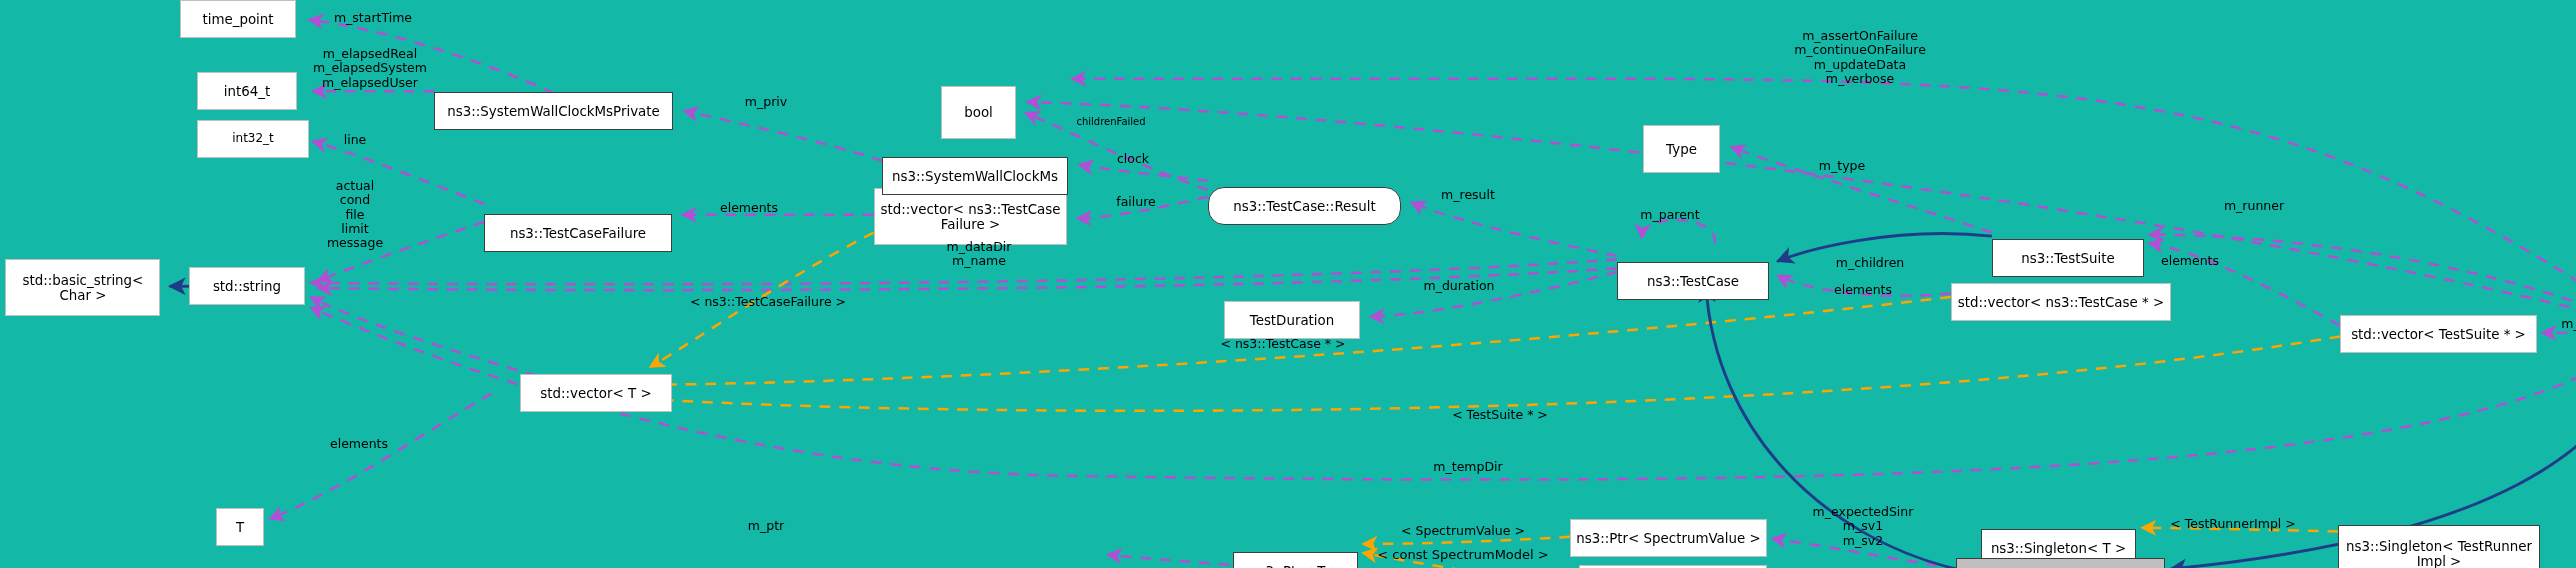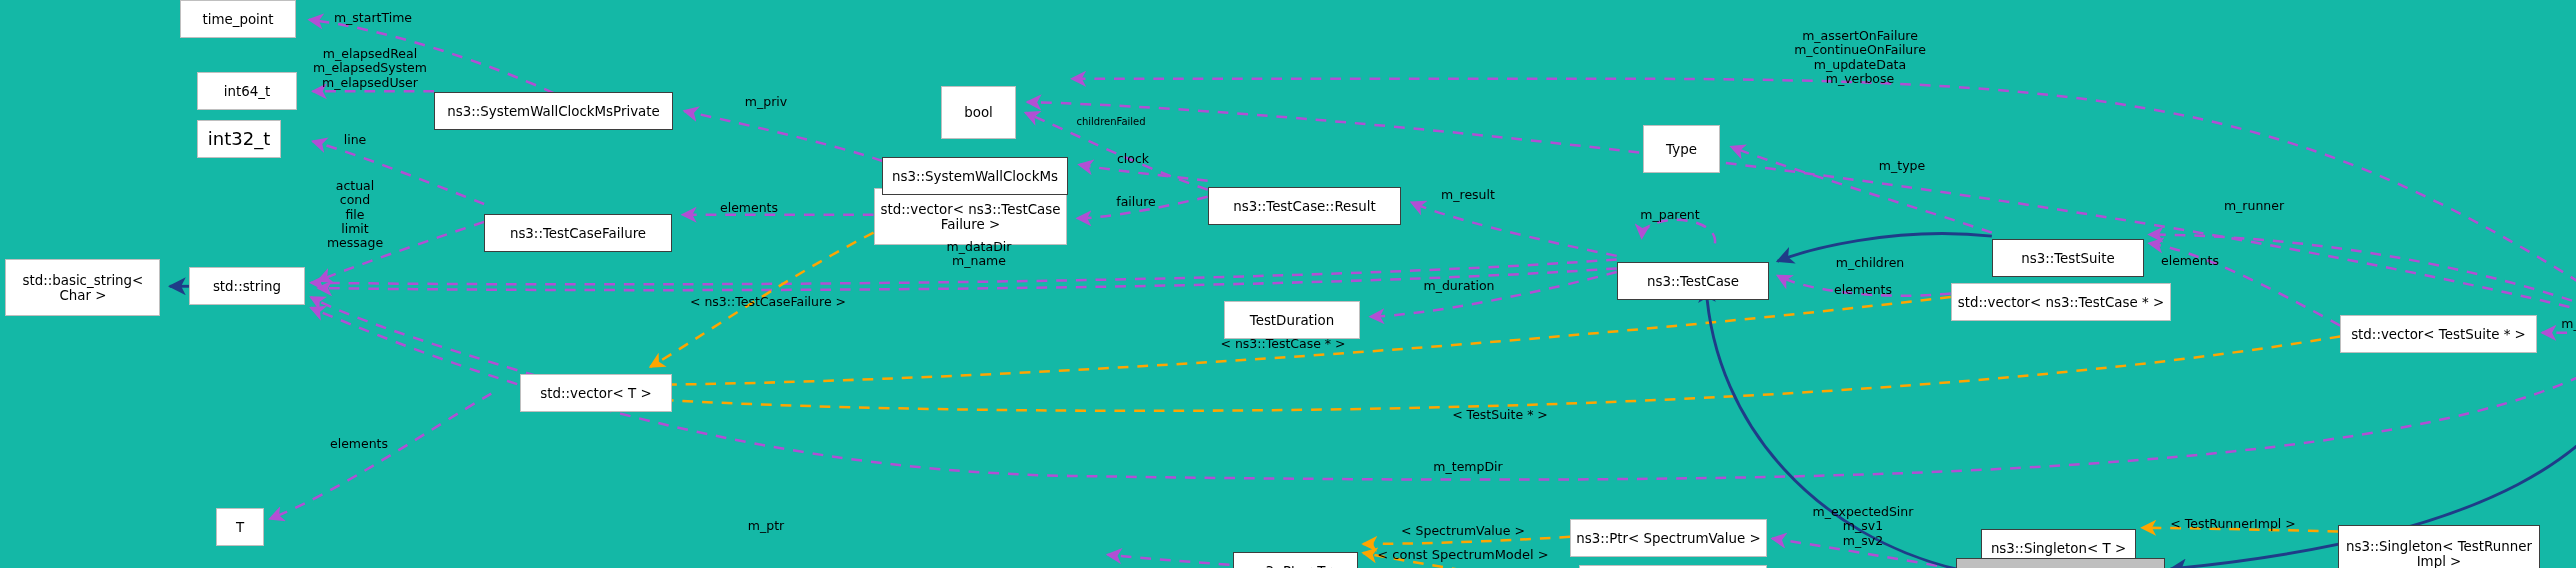--- a/index.html
+++ b/index.html
@@ -91,33 +91,33 @@
       <path d="M106,160 L95,160"></path>
       <path d="M1115,132 C1060,126 1010,140 995,146"></path>
       <path d="M1095,318 C1020,300 960,240 955,160"></path>
       <path d="M1481,198 C1460,250 1400,300 1215,318"></path>
     </g>
   </svg>
 
   <div id="nodes-layer">
       <div class="node plain" style="left: 180px; top: 0px; width: 116px; height: 38px; font-size: 13.4px;">time_point</div>
       <div class="node plain" style="left: 197px; top: 72px; width: 100px; height: 38px; font-size: 13.4px;">int64_t</div>
-      <div class="node plain" style="left: 197px; top: 120px; width: 84px; height: 38px; font-size: 18px;">int32_t</div>
+      <div class="node plain" style="left: 197px; top: 120px; width: 112px; height: 38px; font-size: 12px;">int32_t</div>
       <div class="node plain" style="left: 5.4px; top: 259px; width: 155px; height: 57px; font-size: 13.4px;">std::basic_string&lt;
 Char &gt;</div>
       <div class="node plain" style="left: 189px; top: 267px; width: 116px; height: 38px; font-size: 13.4px;">std::string</div>
       <div class="node plain" style="left: 491px; top: 374px; width: 152px; height: 38px; font-size: 13.4px; margin-left: 29px;">std::vector&lt; T &gt;</div>
       <div class="node plain" style="left: 216px; top: 508px; width: 48px; height: 38px; font-size: 13.4px;">T</div>
       <div class="node strong" style="left: 434px; top: 73px; width: 239px; height: 38px; font-size: 13.4px;">ns3::SystemWallClockMsPrivate</div>
       <div class="node strong" style="left: 484px; top: 195px; width: 188px; height: 38px; font-size: 13.4px;">ns3::TestCaseFailure</div>
       <div class="node plain" style="left: 874px; top: 188px; width: 193px; height: 57px; font-size: 13.4px;">std::vector&lt; ns3::TestCase
 Failure &gt;</div>
       <div class="node strong" style="left: 882px; top: 138px; width: 186px; height: 38px; font-size: 13.4px;">ns3::SystemWallClockMs</div>
       <div class="node plain" style="left: 941px; top: 86px; width: 75px; height: 53px; font-size: 13.4px;">bool</div>
-      <div class="node strong" style="left: 1208px; top: 168px; width: 193px; height: 38px; font-size: 13.4px;">ns3::TestCase::Result</div>
+      <div class="node strong" style="left: 1208px; top: 168px; width: 193px; height: 38px; font-size: 13.4px; border-radius: 16px;">ns3::TestCase::Result</div>
       <div class="node plain" style="left: 1224px; top: 301px; width: 136px; height: 38px; font-size: 13.4px;">TestDuration</div>
       <div class="node plain" style="left: 1643px; top: 125px; width: 77px; height: 48px; font-size: 13.4px;">Type</div>
       <div class="node strong" style="left: 1617px; top: 243px; width: 152px; height: 38px; font-size: 13.4px;">ns3::TestCase</div>
       <div class="node strong" style="left: 1992px; top: 220px; width: 152px; height: 38px; font-size: 13.4px;">ns3::TestSuite</div>
       <div class="node plain" style="left: 1951px; top: 283px; width: 220px; height: 38px; font-size: 13.4px;">std::vector&lt; ns3::TestCase * &gt;</div>
       <div class="node plain" style="left: 2340px; top: 315px; width: 197px; height: 38px; font-size: 13.4px;">std::vector&lt; TestSuite * &gt;</div>
       <div class="node strong" style="left: 1233px; top: 533px; width: 125px; height: 38px; font-size: 13.4px;">ns3::Ptr&lt; T &gt;</div>
       <div class="node plain" style="left: 1570px; top: 519px; width: 197px; height: 38px; font-size: 13.4px;">ns3::Ptr&lt; SpectrumValue &gt;</div>
       <div class="node plain" style="left: 1579px; top: 565px; width: 188px; height: 57px; font-size: 13.4px;">ns3::Ptr&lt; const Spectrum
 Model &gt;</div>
@@ -142,21 +142,21 @@
 m_name</div>
       <div class="elabel" style="left: 768px; top: 302px; font-size: 12.5px;">&lt; ns3::TestCaseFailure &gt;</div>
       <div class="elabel" style="left: 766px; top: 102px; font-size: 12.5px;">m_priv</div>
       <div class="elabel" style="left: 1111px; top: 122px; font-size: 10px;">childrenFailed</div>
       <div class="elabel" style="left: 1133px; top: 159px; font-size: 12.5px;">clock</div>
       <div class="elabel" style="left: 1136px; top: 202px; font-size: 12.5px;">failure</div>
       <div class="elabel" style="left: 1468px; top: 195px; font-size: 12.5px;">m_result</div>
       <div class="elabel" style="left: 1459px; top: 286px; font-size: 12.5px;">m_duration</div>
       <div class="elabel" style="left: 1283px; top: 344px; font-size: 12.5px;">&lt; ns3::TestCase * &gt;</div>
       <div class="elabel" style="left: 1670px; top: 215px; font-size: 12.5px;">m_parent</div>
-      <div class="elabel" style="left: 1902px; top: 166px; font-size: 12.5px;">m_type</div>
+      <div class="elabel" style="left: 1842px; top: 166px; font-size: 12.5px;">m_type</div>
       <div class="elabel" style="left: 1870px; top: 263px; font-size: 12.5px;">m_children</div>
       <div class="elabel" style="left: 1863px; top: 290px; font-size: 12.5px;">elements</div>
       <div class="elabel" style="left: 1860px; top: 57px; font-size: 12.5px;">m_assertOnFailure
 m_continueOnFailure
 m_updateData
 m_verbose</div>
       <div class="elabel" style="left: 2254px; top: 206px; font-size: 12.5px;">m_runner</div>
       <div class="elabel" style="left: 2190px; top: 261px; font-size: 12.5px;">elements</div>
       <div class="elabel" style="left: 2589px; top: 324px; font-size: 12.5px;">m_suites</div>
       <div class="elabel" style="left: 1465px; top: 415px; font-size: 12.5px; margin-left: 35px;">&lt; TestSuite * &gt;</div>

